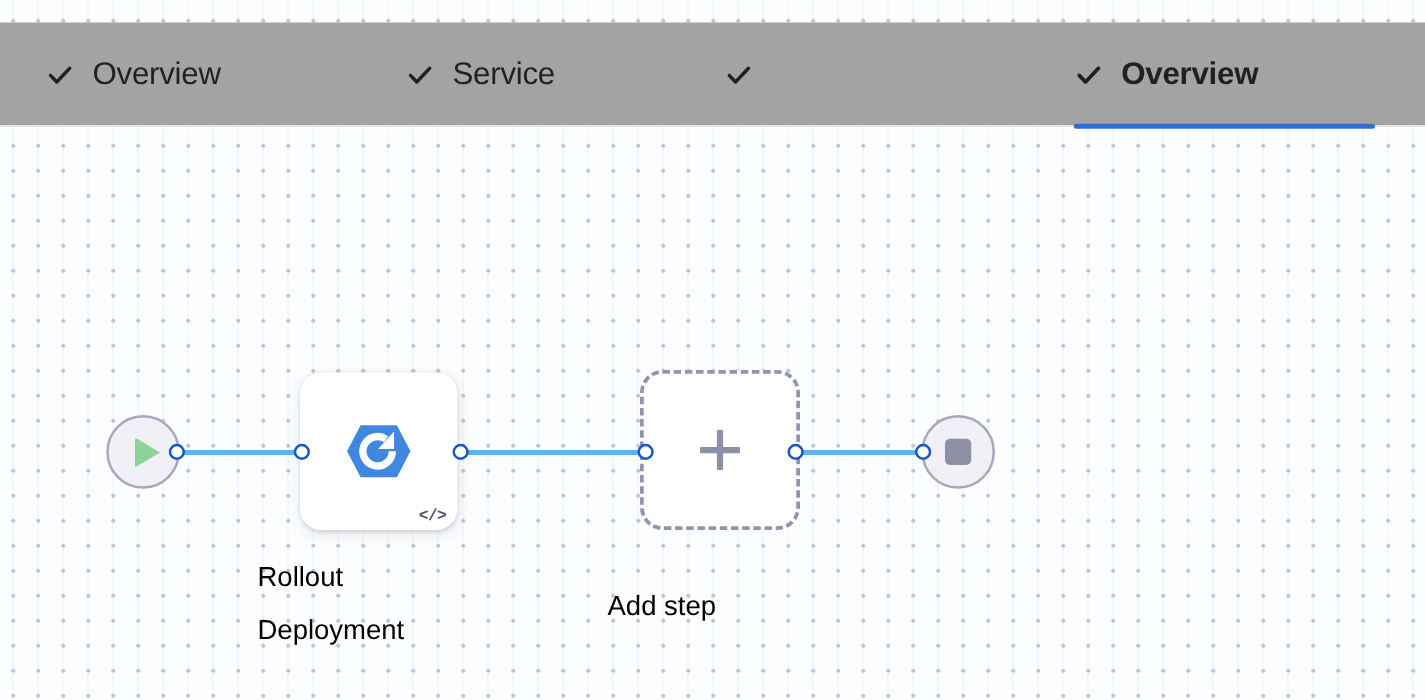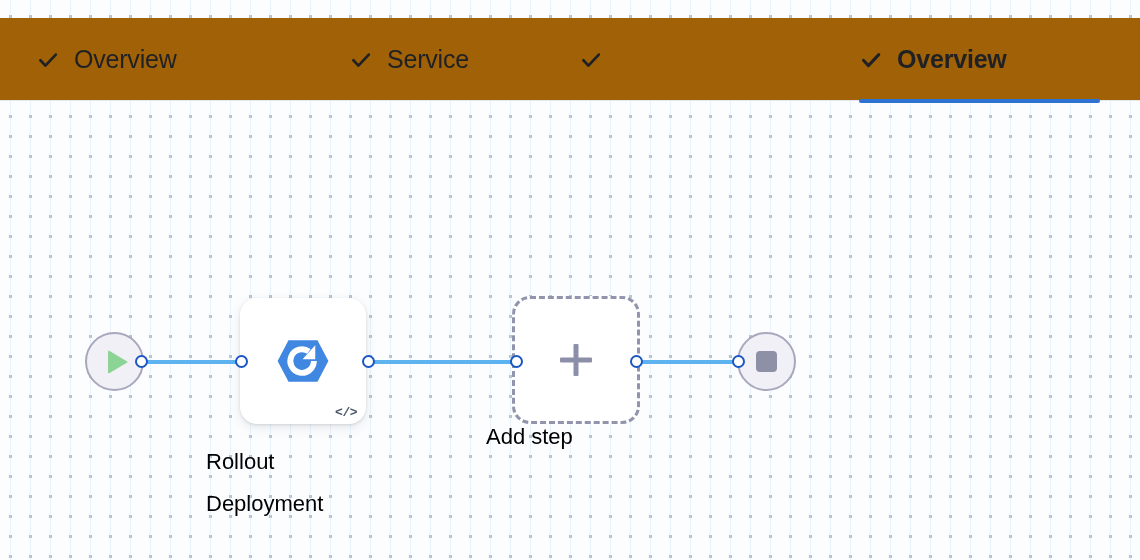--- a/index.html
+++ b/index.html
@@ -31,21 +31,21 @@
     background-position: 10px 0px, 9px 15px;
   }
 
   
   .tabbar {
     position: absolute;
     left: 0;
     top: 18px;
     width: 1140px;
     height: 83px;
-    background: #a16207;
+    background: #a3a3a3;
     border-bottom: 1px solid #e4e7ec;
     z-index: 5;
   }
 
   .tab {
     position: absolute;
     top: 0;
     height: 83px;
     display: flex;
     align-items: center;
@@ -78,21 +78,21 @@
     left: 0;
     bottom: -2px;
     height: 4px;
     width: 100%;
     border-radius: 2px;
     background: #2d72d2;
   }
 
   
   #tab-overview       { left: 36px;  }
-  #tab-service        { left: 349px; }
+  #tab-service        { left: 324px; }
   #tab-infrastructure { left: 579px; }
   #tab-execution      { left: 859px; width: 241px; }
 
   
   .flow {
     position: absolute;
     left: 0; top: 0;
     width: 1140px; height: 560px;
     z-index: 2;
   }
@@ -223,21 +223,21 @@
   
   .node-label {
     position: absolute;
     font-size: 22px;
     line-height: 42px;
     color: #000000;
     white-space: pre-line;
     z-index: 3;
   }
   #label-rollout { left: 206px; top: 441px; width: 192px; }
-  #label-add     { left: 486px; top: 416px; width: 180px; }
+  #label-add     { left: 486px; top: 464px; width: 180px; }
 </style>
 </head>
 <body>
 
 <div class="canvas-bg"></div>
 
 <nav class="tabbar">
 
   <div class="tab" id="tab-overview">
     <span class="check">

